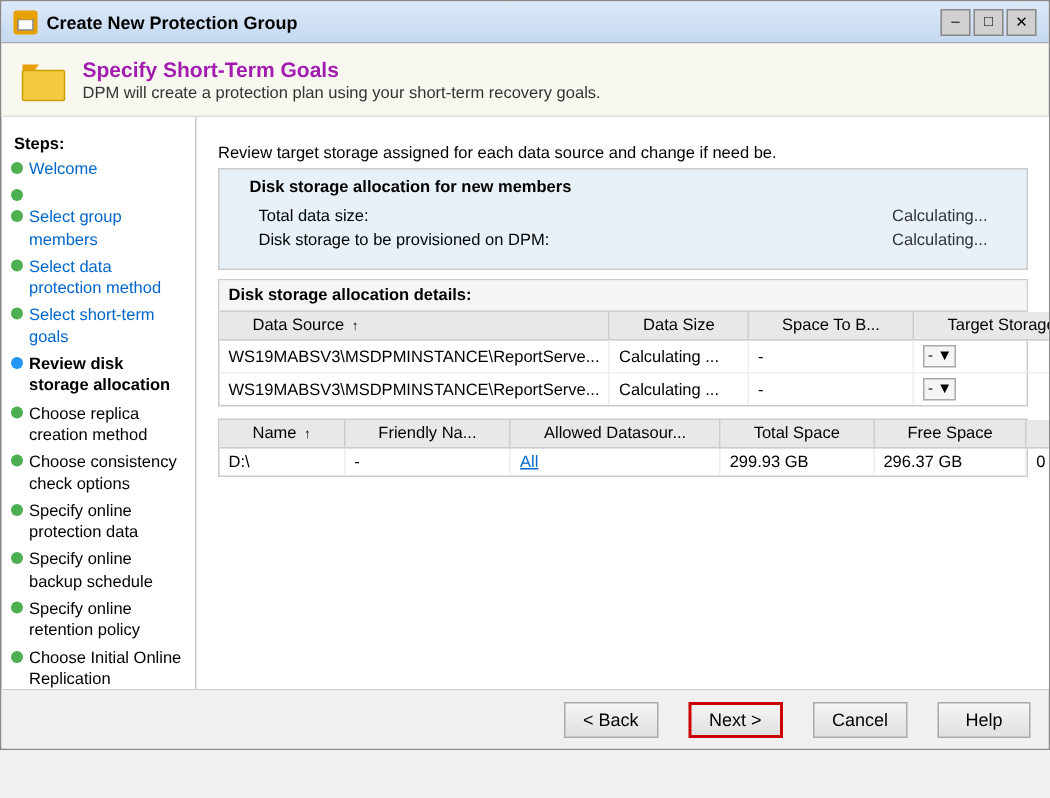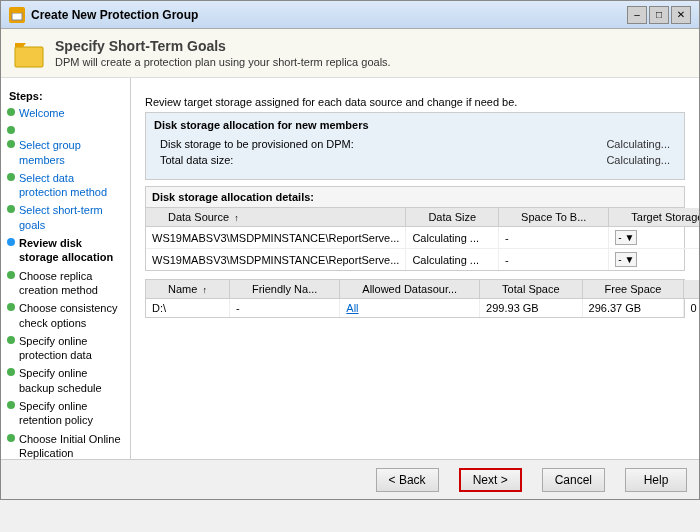--- a/index.html
+++ b/index.html
@@ -109,21 +109,21 @@
     }
     .main {
       flex: 1;
       padding: 10px 14px;
       overflow-y: auto;
       background: #fff;
     }
     .page-title {
       font-size: 14px;
       font-weight: bold;
-      color: #404040;
+      color: #a21caf;
       margin-bottom: 2px;
     }
     .page-subtitle {
       font-size: 11px;
       color: #333;
     }
     .section-label {
       font-size: 11px;
       color: #000;
       margin: 8px 0 4px 0;
@@ -266,21 +266,21 @@
 
   <div class="header-section">
     <div class="header-icon">
       <svg width="32" height="32" viewBox="0 0 32 32">
         <rect x="2" y="10" width="28" height="20" rx="1" fill="#f5c842" stroke="#c8a000" stroke-width="1"></rect>
         <polygon points="2,10 10,10 13,6 2,6" fill="#e8a000"></polygon>
       </svg>
     </div>
     <div>
       <div class="page-title">Specify Short-Term Goals</div>
-      <div class="page-subtitle">DPM will create a protection plan using your short-term replica goals.</div>
+      <div class="page-subtitle">DPM will create a protection plan using your short-term recovery goals.</div>
     </div>
   </div>
 
   <div class="content-area">
 
     <div class="sidebar">
       <div class="sidebar-section-label">Steps:</div>
 
       <div class="sidebar-item">
         <span class="sidebar-dot dot-green"></span>
@@ -332,30 +332,30 @@
       <div class="sidebar-item">
         <span class="sidebar-dot dot-green"></span>
         <span class="sidebar-item-plain">Summary</span>
       </div>
 
     </div>
 
     <div class="main">
       <div class="section-label">Review target storage assigned for each data source and change if need be.</div>
 
-      <div style="background:#e8f0f8; border:1px solid #ccc; padding:6px 8px; margin-bottom:6px;">
+      <div style="background:#e8f0f8; border:1px solid #ccc; padding:6px 20px; margin-bottom:6px;">
         <div style="font-weight:bold; font-size:11px; margin-bottom:4px;">Disk storage allocation for new members</div>
         <table class="info-table">
           <tbody>
               <tr>
-            <td>Disk storage to be provisioned on DPM:</td>
+            <td>Total data size:</td>
             <td>Calculating...</td>
           </tr>
           <tr>
-            <td>Total data size:</td>
+            <td>Disk storage to be provisioned on DPM:</td>
             <td>Calculating...</td>
           </tr>
         </tbody>
           </table>
       </div>
 
       <div class="details-section">
         <div class="details-header">Disk storage allocation details:</div>
         <table class="data-table">
           <thead>

